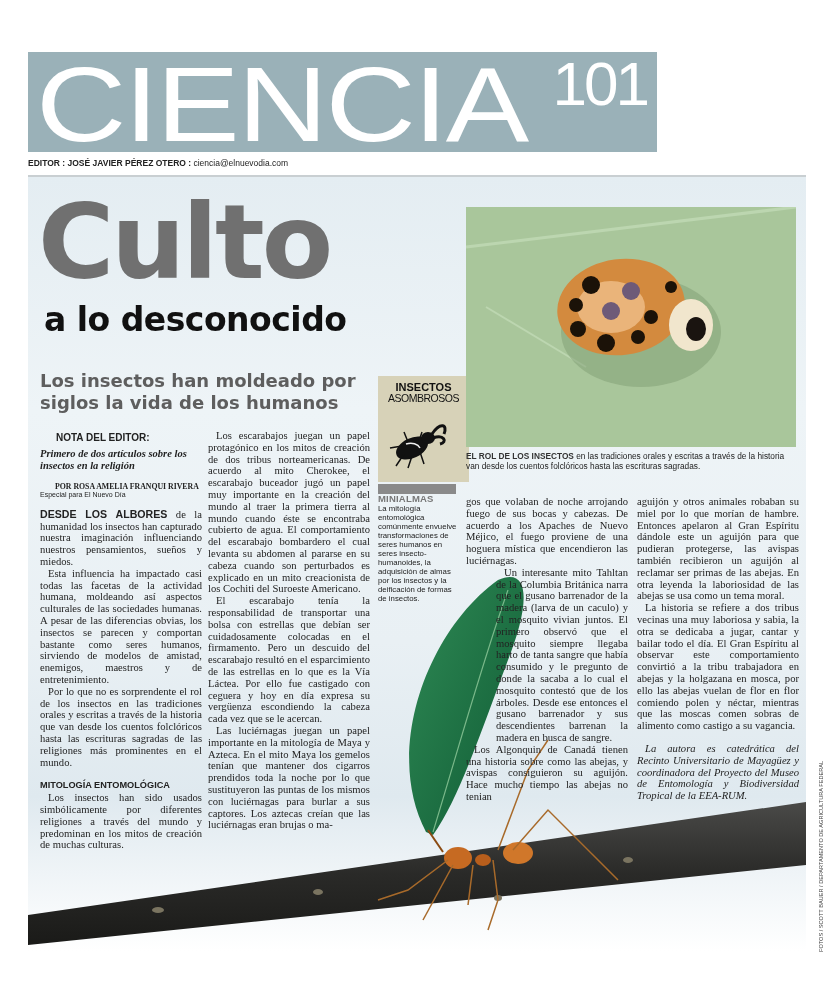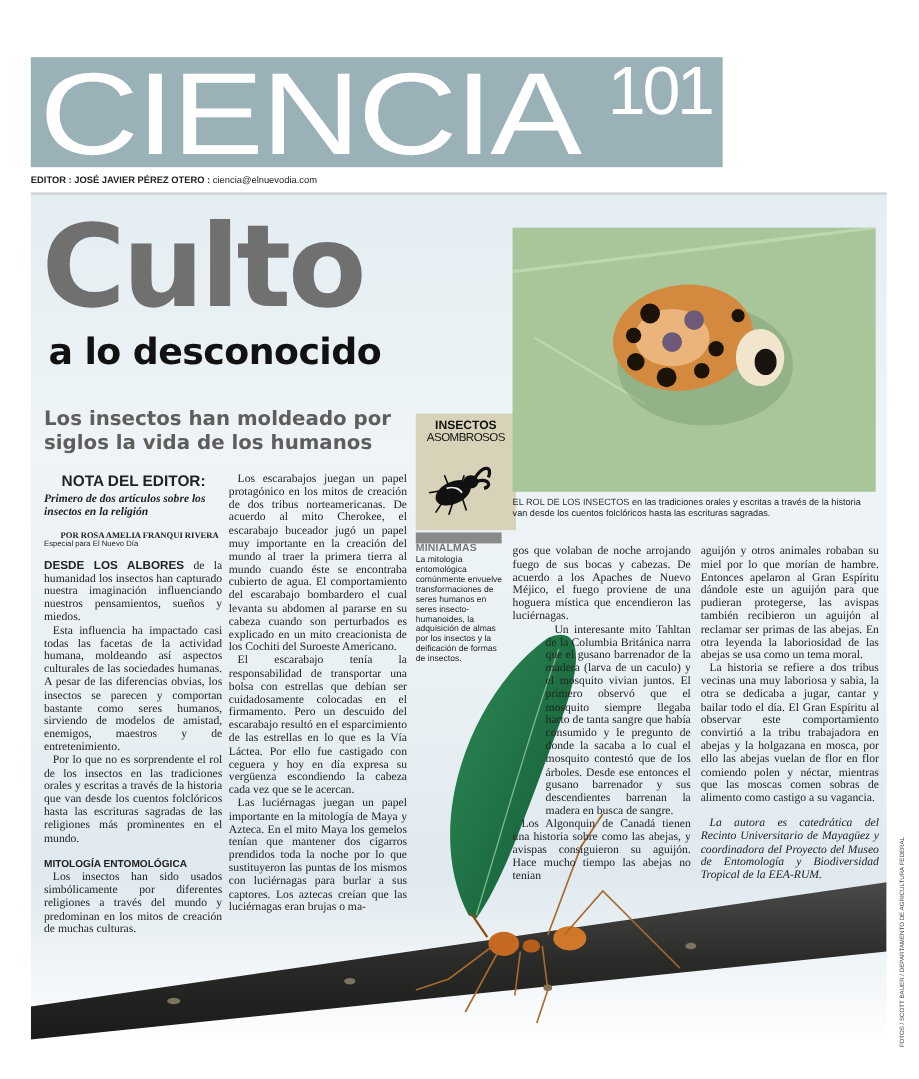--- a/index.html
+++ b/index.html
@@ -20,37 +20,37 @@
 
   .headline { position: absolute; left: 38px; top: 190px; font-family: "DejaVu Sans", sans-serif; font-weight: bold; font-size: 104px; line-height: 104px; color: #707070; letter-spacing: -3px; }
   .subhead { position: absolute; left: 44px; top: 300px; font-family: "DejaVu Sans", sans-serif; font-weight: bold; font-size: 33px; line-height: 40px; color: #111; letter-spacing: -0.5px; }
   .deck { position: absolute; left: 40px; top: 370px; width: 330px; font-family: "DejaVu Sans", sans-serif; font-weight: bold; font-size: 18px; line-height: 22px; color: #5e5e5e; }
 
   .col { position: absolute; font-size: 10.6px; line-height: 11.8px; text-align: justify; color: #222; hyphens: auto; }
   .col p { text-indent: 8px; }
   .col p.noindent { text-indent: 0; }
   .sans-b { font-family: "Liberation Sans", sans-serif; font-weight: bold; }
 
-  .note-label { font-family: "Liberation Sans", sans-serif; font-weight: bold; font-size: 14px; margin-bottom: 4px; padding-left: 16px; }
+  .note-label { font-family: "Liberation Sans", sans-serif; font-weight: bold; font-size: 10px; margin-bottom: 4px; padding-left: 16px; }
   .note-text { font-style: italic; font-weight: bold; font-size: 10.5px; line-height: 12px; margin-bottom: 10px; text-align: left; }
   .byline { font-family: Liberation Serif, serif; font-weight: bold; font-size: 7.8px; line-height: 9px; margin-left: 15px; }
   .byline-sub { font-family: "Liberation Sans", sans-serif; font-size: 7px; line-height: 8px; margin-bottom: 10px; }
   .subsection { font-family: "Liberation Sans", sans-serif; font-weight: bold; font-size: 9.2px; margin-top: 12px; }
   .signoff { font-style: italic; margin-top: 11px; }
 
   .sidebar-box { position: absolute; left: 378px; top: 376px; width: 91px; height: 106px; background: #d7d2b8; }
   .sidebar-title { text-align: center; font-family: "Liberation Sans", sans-serif; font-weight: bold; font-size: 11px; line-height: 11px; padding-top: 6px; color: #111; }
   .sidebar-title .t2 { font-weight: normal; font-size: 10.5px; letter-spacing: -0.5px; }
   .sidebar-bar { position: absolute; left: 378px; top: 484px; width: 78px; height: 10px; background: #8a8a8a; }
   .sidebar-text { position: absolute; left: 378px; top: 494px; width: 84px; font-family: "Liberation Sans", sans-serif; font-size: 7.8px; line-height: 9px; color: #222; }
   .sidebar-text .lbl { font-weight: bold; font-size: 9.5px; color: #777; letter-spacing: 0.2px; display: block; line-height: 10px; }
 
   .ladybug-photo { position: absolute; left: 466px; top: 207px; width: 330px; height: 240px; overflow: hidden; background: #a7c59a; }
   .caption { position: absolute; left: 466px; top: 451px; width: 330px; font-family: "Liberation Sans", sans-serif; font-size: 8.3px; line-height: 10px; color: #222; }
-  .caption b { font-weight: normal; color: #333; }
+  .caption b { font-weight: bold; color: #333; }
 
   .ant-art { position: absolute; left: 28px; top: 570px; width: 778px; height: 380px; pointer-events: none; }
   .credit { position: absolute; left: 818px; top: 952px; font-family: "Liberation Sans", sans-serif; font-size: 5.6px; color: #444; transform: rotate(-90deg); transform-origin: left top; white-space: nowrap; }
 </style>
 </head>
 <body>
 
 <div class="masthead">
   <div class="section-title">CIENCIA</div>
   <div class="page-num">101</div>

